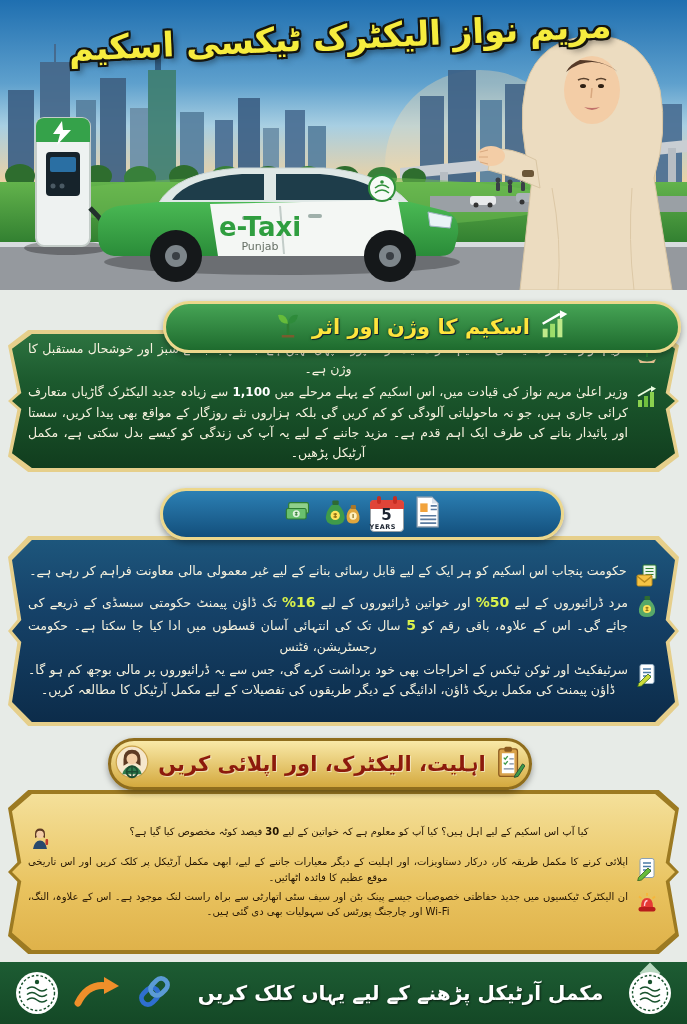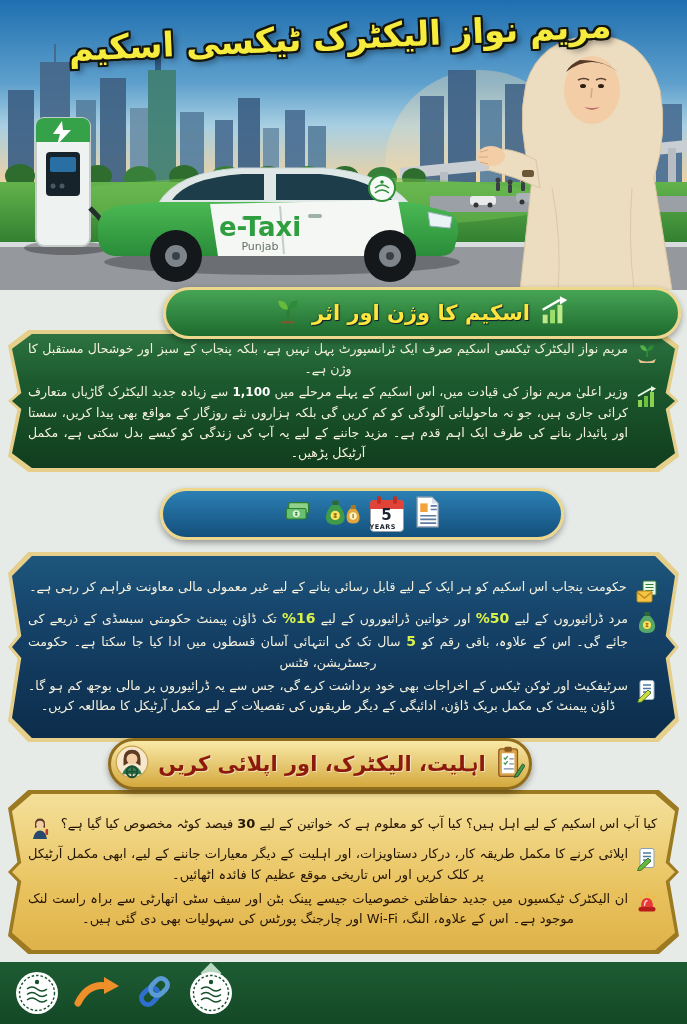--- a/index.html
+++ b/index.html
@@ -20,42 +20,42 @@
   
   .panel{position:absolute;left:8px;width:671px;
     clip-path:polygon(3% 0,97% 0,100% 11%,98.6% 44%,100% 50%,98.6% 56%,100% 89%,97% 100%,3% 100%,0 89%,1.4% 56%,0 50%,1.4% 44%,0 11%);
   }
   .panel-in{position:absolute;inset:4px;
     clip-path:polygon(3% 0,97% 0,100% 11%,98.6% 44%,100% 50%,98.6% 56%,100% 89%,97% 100%,3% 100%,0 89%,1.4% 56%,0 50%,1.4% 44%,0 11%);
     display:flex;flex-direction:column;justify-content:center;gap:3px;padding:8px 16px;box-sizing:border-box;
   }
   .panel.green{top:330px;height:142px;background:#e6cf8b;}
   .panel.green .panel-in{background:linear-gradient(180deg,#2d7340,#1c5a2e 35%,#113d1e);}
-  .panel.blue{top:552px;height:190px;background:#e6cf8b;}
+  .panel.blue{top:536px;height:190px;background:#e6cf8b;}
   .panel.blue .panel-in{background:linear-gradient(180deg,#1d567c,#16436a 35%,#0c2c4a);}
   .panel.gold{top:790px;height:164px;background:#9c7a22;}
   .panel.gold .panel-in{background:linear-gradient(180deg,#f4e09a,#e9c35f 60%,#dfb24a);}
 
   
   .banner{position:absolute;z-index:6;height:52px;border-radius:28px;
     display:flex;align-items:center;justify-content:center;gap:9px;padding:0 16px;box-sizing:border-box;
     box-shadow:0 3px 6px rgba(0,0,0,.35);}
   .banner .btitle{direction:rtl;font-size:21px;font-weight:bold;white-space:nowrap;}
-  .banner.green{top:287px;left:163px;width:518px;background:linear-gradient(180deg,#46a455,#1e6b2e);border:3px solid #ecd78c;text-align:right;}
+  .banner.green{top:301px;left:163px;width:518px;background:linear-gradient(180deg,#46a455,#1e6b2e);border:3px solid #ecd78c;text-align:right;}
   .banner.blue{top:488px;left:160px;width:404px;background:linear-gradient(180deg,#2c80b4,#134f7c);border:3px solid #ecd78c;}
   .banner.green .btitle,.banner.blue .btitle{color:#ffe53d;text-shadow:1px 1px 0 #123,0 0 3px rgba(0,0,0,.6);}
   .banner.gold{top:738px;left:108px;width:424px;background:linear-gradient(180deg,#f9e9a8,#d4a93e);border:3px solid #8f6d1d;}
   .banner.gold .btitle{color:#8c1a0c;text-shadow:1px 1px 0 rgba(255,255,255,.5);}
 
   
   .bullet{display:flex;flex-direction:row-reverse;align-items:flex-start;gap:7px;}
   .bullet.trail{flex-direction:row;}
   .btxt{margin:0;direction:rtl;text-align:justify;text-align-last:center;flex:1;}
   .panel.green .btxt,.panel.blue .btxt{color:#f5f1dd;font-size:12.5px;line-height:1.62;}
-  .panel.gold .btxt{color:#241503;font-size:13px;line-height:1.58;font-weight:500;}
+  .panel.gold .btxt{color:#241503;font-size:10px;line-height:1.58;font-weight:500;}
   .panel.green .hl{color:#ffffff;font-weight:bold;font-size:12px;}
   .panel.blue .hl{color:#d9f24b;font-weight:bold;font-size:14px;}
   .panel.gold .hl{font-weight:bold;}
   .ic{flex:none;width:24px;height:24px;margin-top:3px;}
   .ic svg{width:100%;height:100%;display:block;}
   .bic{flex:none;display:block;}
 
   
   .cal{position:relative;width:34px;height:36px;flex:none;}
   .cal .body{position:absolute;left:0;top:4px;width:34px;height:32px;background:#fff;border:1px solid #98a0a6;border-radius:4px;box-sizing:border-box;}
@@ -442,20 +442,21 @@
         </svg>
     </span>
     <span class="fdecor">
       <svg width="40" height="40" viewBox="0 0 28 28">
           <g transform="rotate(-45 14 14)" fill="none" stroke-linecap="round">
             <rect x="3" y="10" width="13" height="9" rx="4.5" stroke="#2f6fd0" stroke-width="3.4"></rect>
             <rect x="12" y="10" width="13" height="9" rx="4.5" stroke="#5b9bd5" stroke-width="3.4"></rect>
           </g>
         </svg>
     </span>
+    <span class="ftxt">مکمل آرٹیکل پڑھنے کے لیے یہاں کلک کریں</span>
     <span class="crest" style="position:relative;">
       <svg viewBox="0 0 46 46" style="position:absolute;left:6px;top:-14px;width:34px;height:34px;">
           <rect x="13" y="13" width="20" height="20" fill="#b8d8c0" transform="rotate(45 23 23)"></rect>
         </svg>
       <svg viewBox="0 0 46 46" style="position:relative;">
           <circle cx="23" cy="23" r="21" fill="#ffffff"></circle>
           <circle cx="23" cy="23" r="17.5" fill="none" stroke="#17512c" stroke-width="1.4" stroke-dasharray="2.5 2"></circle>
           <circle cx="23" cy="12" r="2.2" fill="#17512c"></circle>
           <path d="M13 19 q5 -4 10 0 q5 4 10 0 M13 24.5 q5 -4 10 0 q5 4 10 0 M13 30 q5 -4 10 0 q5 4 10 0" stroke="#17512c" stroke-width="1.6" fill="none"></path>
         </svg>

